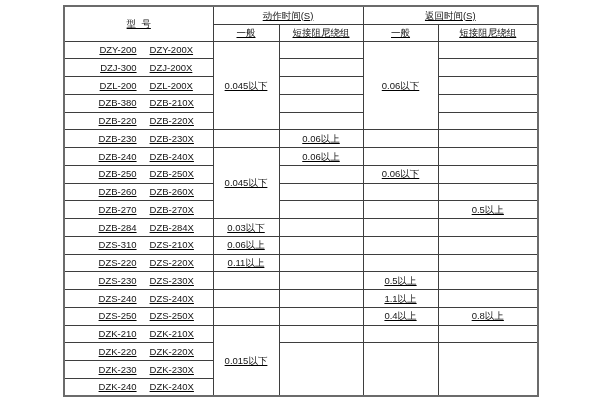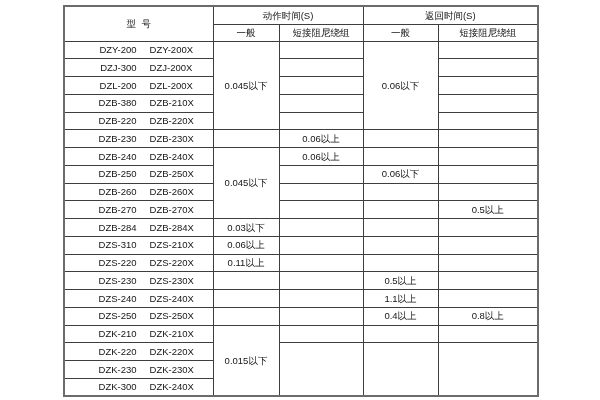--- a/index.html
+++ b/index.html
@@ -1,19 +1,19 @@
 <!DOCTYPE html>
 <html><head>
 <meta charset="utf-8">
 <style>
   html,body{margin:0;padding:0;background:#ffffff;}
   .page{position:relative;width:600px;height:400px;background:#ffffff;overflow:hidden;
         font-family:"Liberation Sans","DejaVu Sans",sans-serif;}
   table.spec{position:absolute;left:63px;top:5px;width:474px;height:390px;
-        border-collapse:collapse;table-layout:fixed;border:2px solid #6b6b6b;}
+        border-collapse:collapse;table-layout:fixed;border:2px solid #6b6b6b;text-decoration:underline;}
   th,td{border:1px solid #3e3e3e;padding:0;margin:0;
         font-size:9.5px;font-weight:normal;color:#141414;
         text-align:center;vertical-align:middle;line-height:1;overflow:hidden;}
   thead tr.h1{height:18px;}
   thead tr.h2{height:17px;}
   tbody tr{height:17.75px;}
   .th-model{white-space:pre;}
   .model-wrap{display:flex;justify-content:center;align-items:center;gap:13px;padding-left:15px;}
 </style>
 </head>
@@ -250,20 +250,20 @@
       <td>
             <div class="model-wrap">
         <span>DZK-230</span>
         <span>DZK-230X</span>
             </div>
           </td>
     </tr>
     <tr>
       <td>
             <div class="model-wrap">
-        <span>DZK-300</span>
+        <span>DZK-240</span>
         <span>DZK-240X</span>
             </div>
           </td>
     </tr>
   </tbody>
 </table>
 </div>
 
 </body></html>

